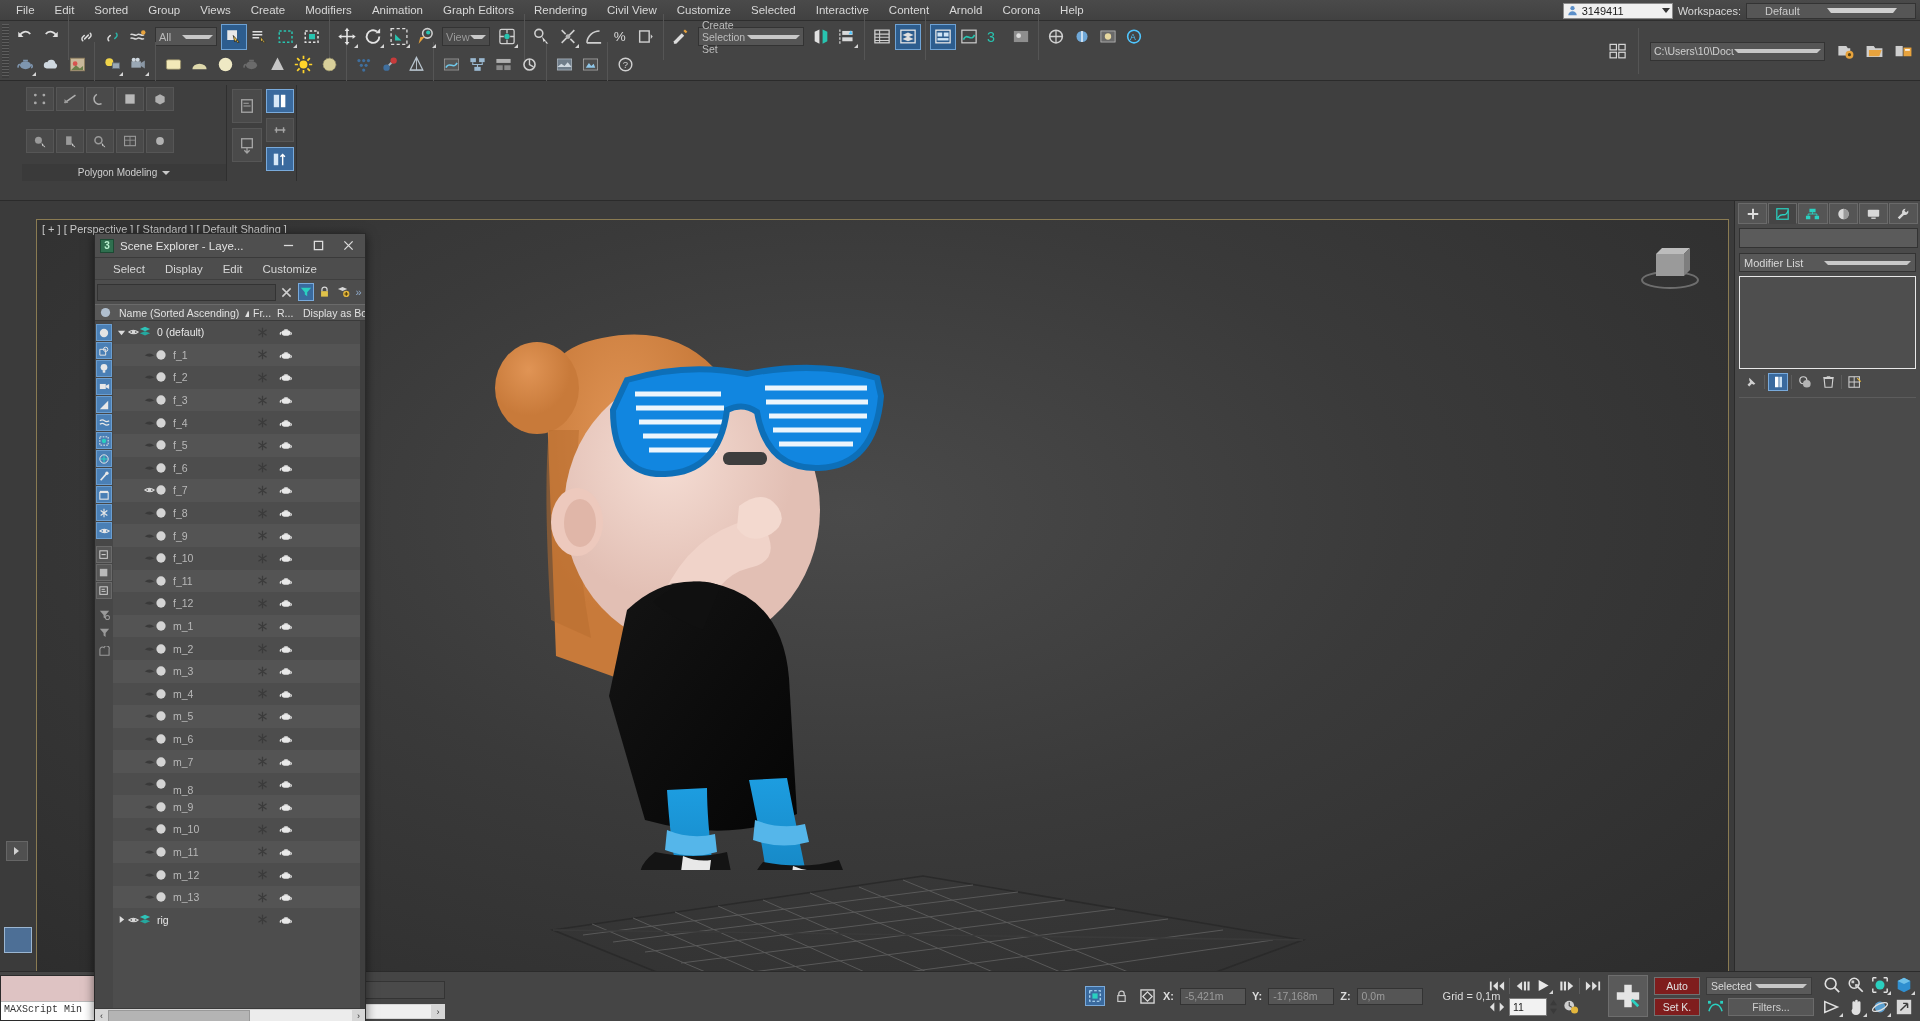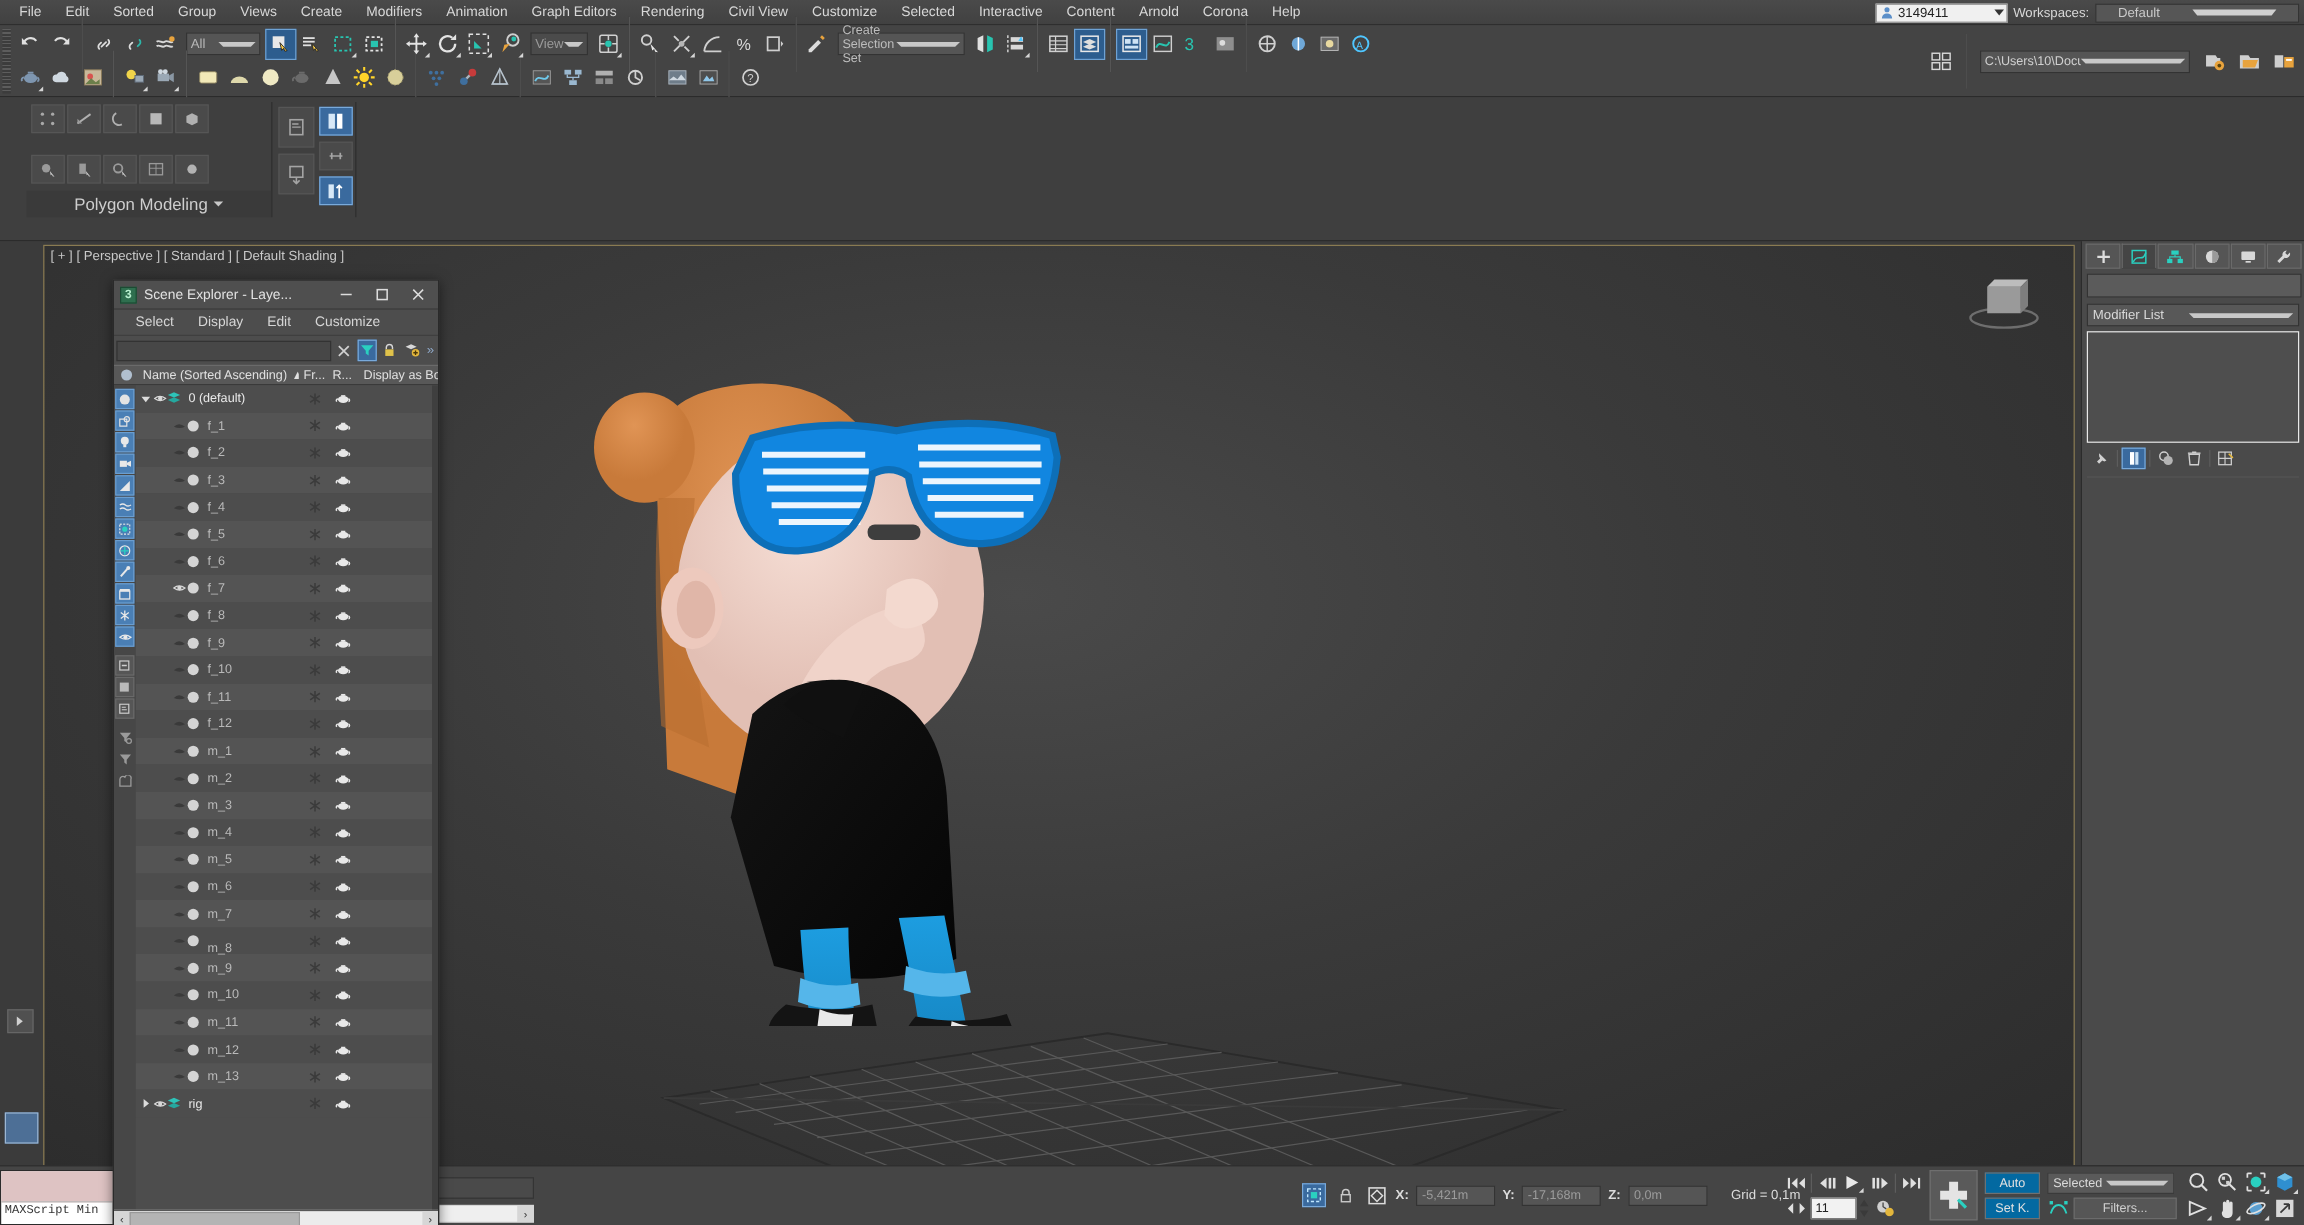--- a/index.html
+++ b/index.html
@@ -106,27 +106,27 @@
     border: 1px solid #5e5e5e; border-bottom: none; }
   .rtab-icon { display: flex; align-items: center; gap: 4px; padding: 2px 8px; }
   .ribbon-body { display: flex; height: 100px; padding: 4px 0 0 22px; }
   .rpanel { border-right: 1px solid #2f2f2f; display: flex;
     flex-direction: column; }
   .rrow { display: flex; gap: 2px; padding: 2px 4px; }
   .rbtn { width: 28px; height: 24px; background: #4a4a4a; border: 1px solid #565656;
     display: flex; align-items: center; justify-content: center; }
   .rbtn.on { background: #3a6a9e; border-color: #79aadb; }
   .rbtn.tall { height: 34px; width: 30px; }
-  .rpanel-title { margin-top: auto; text-align: center; font-size: 14px;
+  .rpanel-title { margin-top: auto; text-align: center; font-size: 10px;
     color: #cecece; padding: 3px 0; display: flex; align-items: center;
     justify-content: center; gap: 5px; background: #3a3a3a; }
 
   
   .viewport {
-    position: absolute; top: 204px; left: 36px; width: 1693px; height: 770px;
+    position: absolute; top: 219px; left: 36px; width: 1693px; height: 770px;
     background: radial-gradient(ellipse at 48% 38%, #4a4a4a 0%, #3a3a3a 45%, #2c2c2c 100%);
     border: 1px solid #8a7b52; overflow: hidden;
   }
   .vp-label {
     position: absolute; top: 3px; left: 5px; font-size: 11px; color: #c9c9c9;
     z-index: 5;
   }
   .vp-ground {
     position: absolute; left: 50%; top: 560px; width: 1200px; height: 330px;
     transform: translateX(-50%);
@@ -265,21 +265,21 @@
     display: flex; align-items: center; gap: 6px; }
   .ab-col { display: flex; flex-direction: column; gap: 3px; }
   .ab-row { display: flex; align-items: center; gap: 3px; }
   .abtn { width: 19px; height: 18px; display: flex; align-items: center;
     justify-content: center; position: relative; }
   .framefield { width: 38px; height: 18px; background: #f2f2f2; border: 1px solid #7a7a7a;
     display: flex; align-items: center; padding: 0 3px; font-size: 10.5px; color: #222; }
   .spin { display: flex; flex-direction: column; margin-left: -1px; }
   .bigkey { width: 40px; height: 42px; background: #5a5a5a; border: 1px solid #6e6e6e;
     display: flex; align-items: center; justify-content: center; }
-  .autobtn { width: 46px; height: 18px; background: #0369a1; border: 1px solid #707070;
+  .autobtn { width: 46px; height: 18px; background: #7f1d1d; border: 1px solid #707070;
     font-size: 10.5px; color: #e0e0e0; display: flex; align-items: center;
     justify-content: center; }
   .selcombo { width: 106px; height: 18px; background: #5a5a5a; border: 1px solid #3a3a3a;
     display: flex; align-items: center; padding: 0 4px; font-size: 10.5px; color: #dadada; }
   .selcombo span { flex: 1; }
   .filtersbtn { width: 86px; height: 18px; background: #565656; border: 1px solid #6b6b6b;
     font-size: 10.5px; color: #cfcfcf; display: flex; align-items: center;
     justify-content: center; }
   .navgrid { display: grid; grid-template-columns: repeat(4, 24px);
     grid-template-rows: 22px 22px; gap: 0; }

